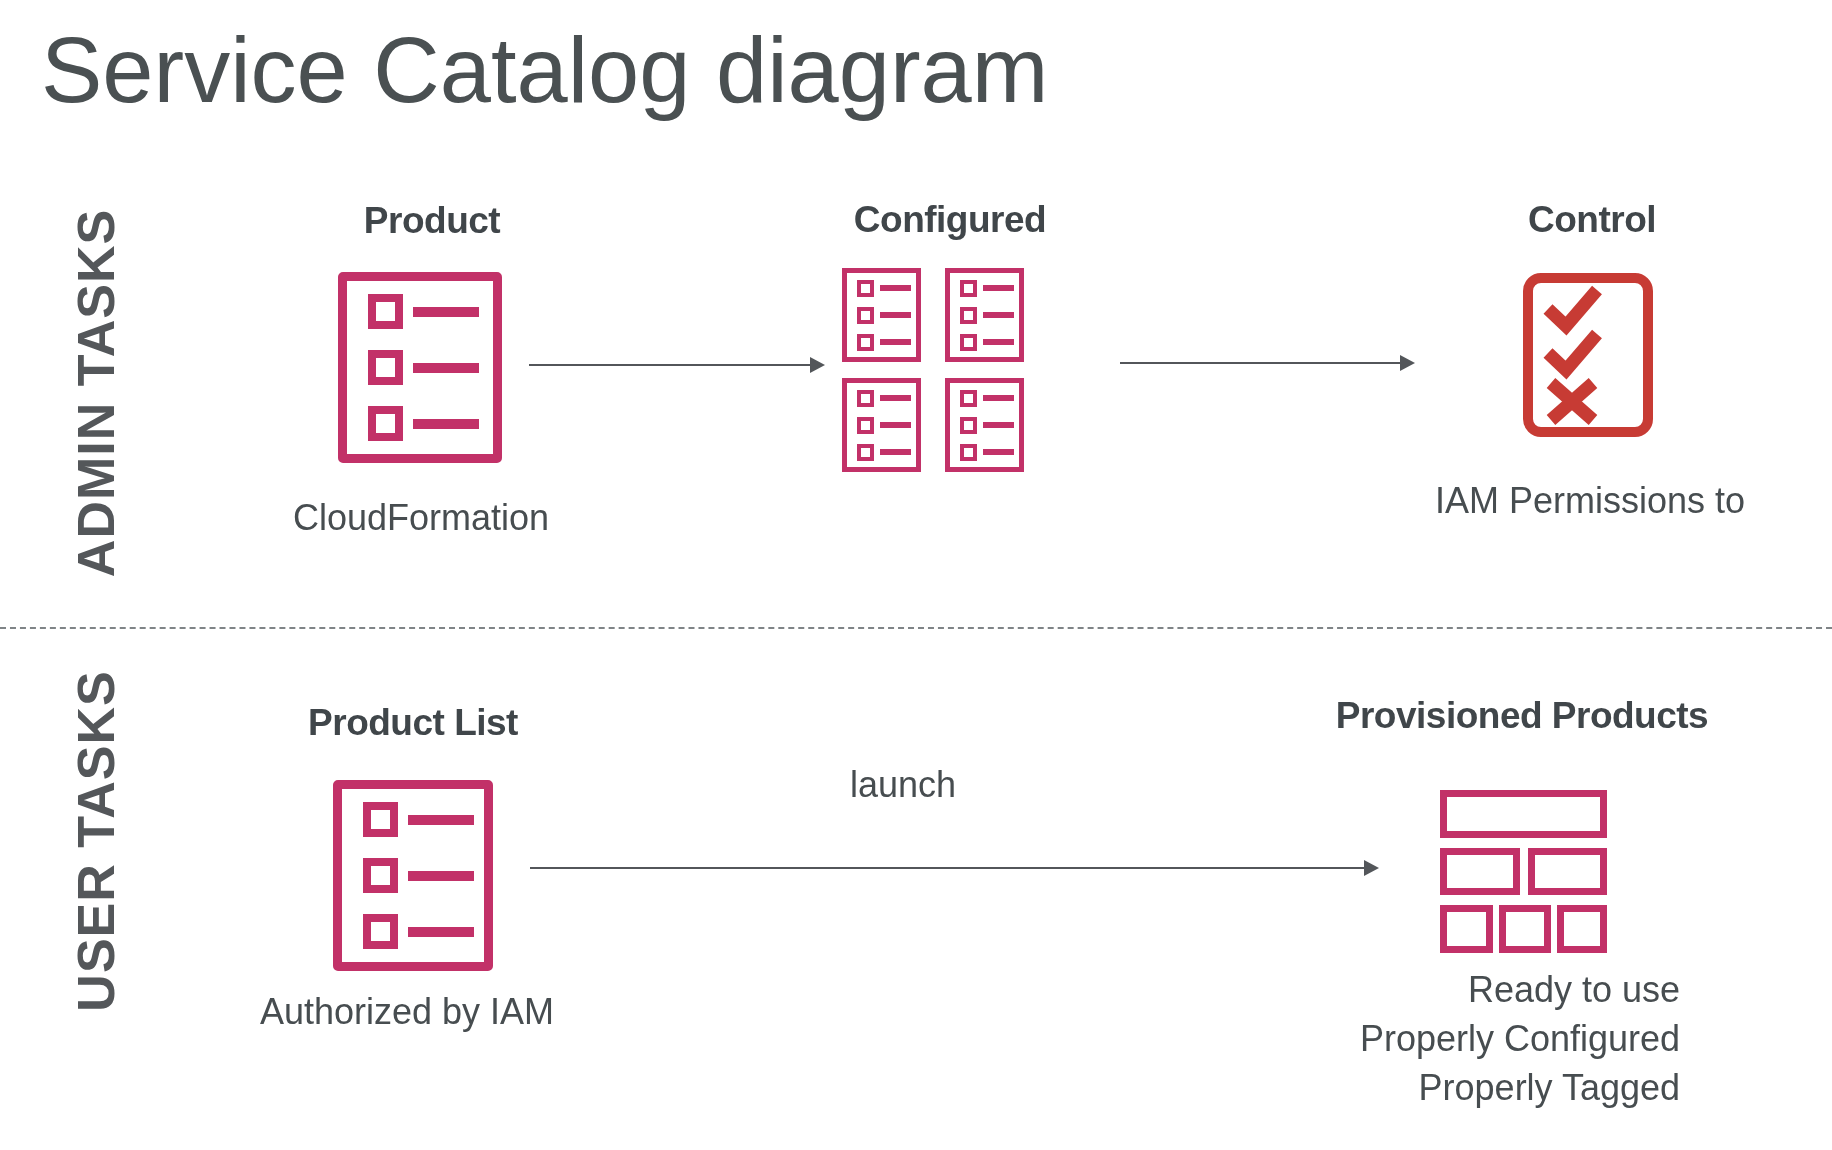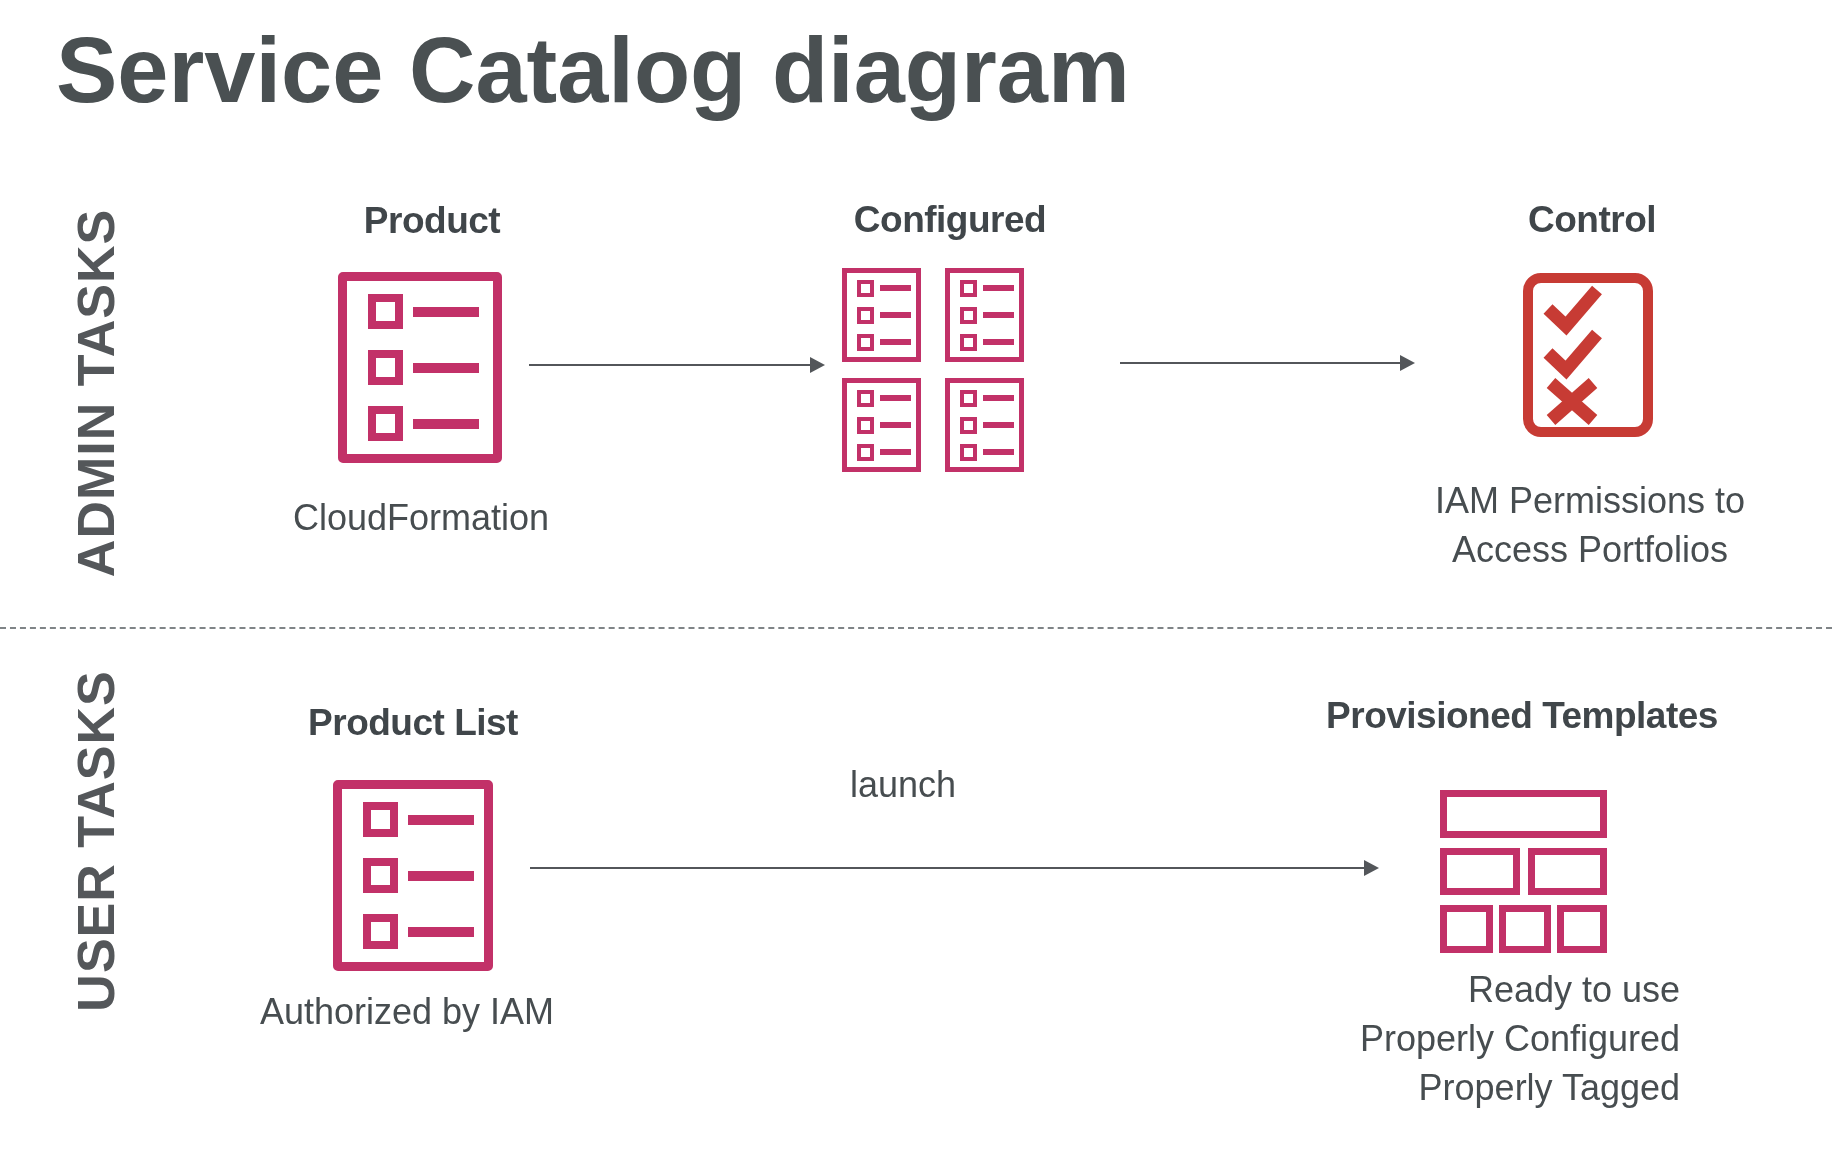--- a/index.html
+++ b/index.html
@@ -2,22 +2,22 @@
 <html style="--pink: #C23168; --red: #C73B34; --text_title: #4A5052; --text_heading: #40464A; --text_body: #474D50; --text_side: #54575A; --arrow: #53565A; --divider: #7F8487;"><head>
 <meta charset="utf-8">
 <style>
   * { margin:0; padding:0; box-sizing:border-box; }
   html,body { background:#ffffff; }
   .canvas {
     position:relative; width:1832px; height:1150px; background:#ffffff;
     overflow:hidden; font-family:"Liberation Sans", sans-serif;
   }
   .title {
-    position:absolute; left:56px; top:18px;
-    font-size:92px; font-weight:700; color:var(--text_title);
+    position:absolute; left:41px; top:18px;
+    font-size:92px; font-weight:400; color:var(--text_title);
     letter-spacing:0px; white-space:nowrap;
   }
   .side-label {
     position:absolute; left:96px; white-space:nowrap;
     transform:translate(-50%,-50%) rotate(-90deg);
     font-size:52px; font-weight:bold; letter-spacing:1px; color:var(--text_side);
   }
   .heading {
     position:absolute; transform:translateX(-50%);
     font-size:37px; font-weight:bold; color:var(--text_heading);
@@ -183,21 +183,20 @@
   <div class="control-icon" style="left:1523px; top:273px;">
     <svg viewBox="0 0 130 164">
       <rect x="5" y="5" width="120" height="154" rx="13" fill="none" stroke="var(--red)" stroke-width="10"></rect>
       <path d="M25,36 L43,53 L74,17" fill="none" stroke="var(--red)" stroke-width="13"></path>
       <path d="M25,80 L43,97 L74,61" fill="none" stroke="var(--red)" stroke-width="13"></path>
       <path d="M28,110 L70,147 M70,110 L28,147" fill="none" stroke="var(--red)" stroke-width="13"></path>
     </svg>
   </div>
   <div class="caption" style="left:1590px; top:477px;">
     <div>IAM Permissions to</div>
-    <div>Access Portfolios</div>
   </div>
 
   <div class="divider"></div>
 
   <div class="side-label" style="top:841px;">USER TASKS</div>
 
   <div class="heading" style="left:413px; top:702px;">Product List</div>
   <div class="list-icon-lg" style="left:333px; top:780px; width:160px;">
     <div class="row-lg">
         <span class="sq-lg"></span>
@@ -214,21 +213,21 @@
   </div>
   <div class="caption" style="left:407px; top:988px;">
     <div>Authorized by IAM</div>
   </div>
 
   <div class="caption" style="left:903px; top:761px;">
     <div>launch</div>
   </div>
   <div class="arrow" style="left:530px; top:867px; width:836px;"></div>
 
-  <div class="heading" style="left:1522px; top:695px;">Provisioned Templates</div>
+  <div class="heading" style="left:1522px; top:695px;">Provisioned Products</div>
   <div class="brick-icon" style="left:1440px; top:790px;">
     <div class="brick-row">
       <div class="brick b-top"></div>
     </div>
     <div class="brick-row">
       <div class="brick b-m1"></div>
       <div class="brick b-m2"></div>
     </div>
     <div class="brick-row">
       <div class="brick b-s1"></div>

